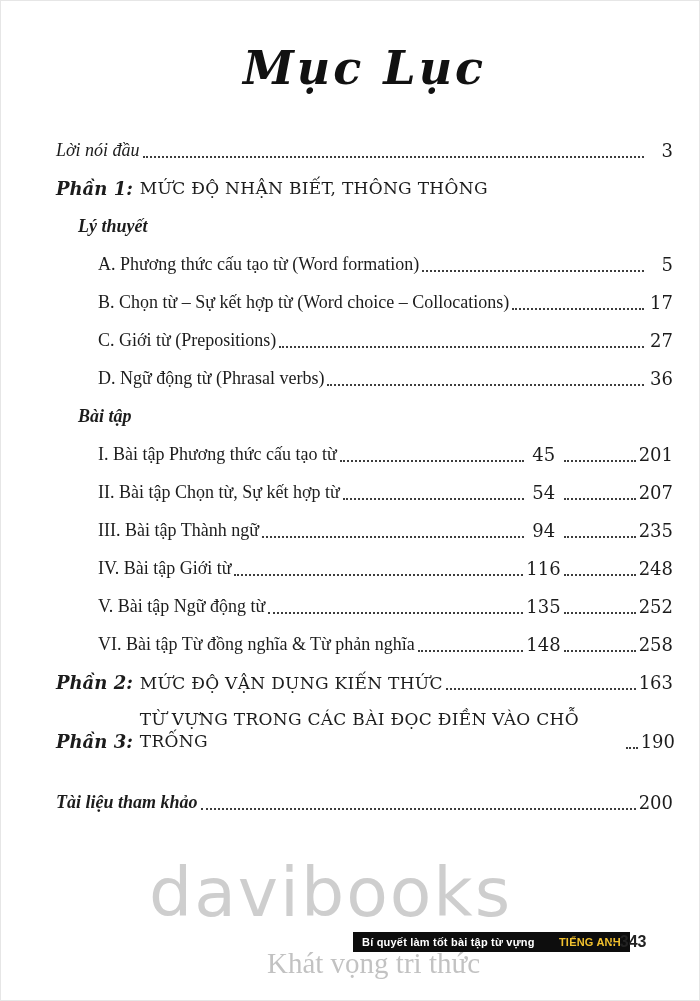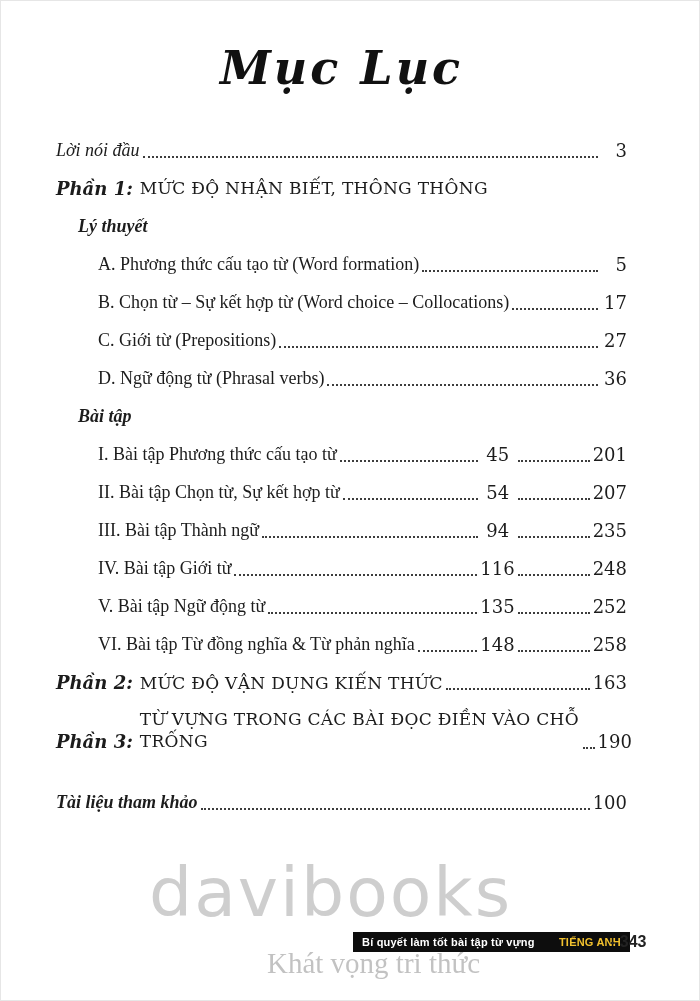--- a/index.html
+++ b/index.html
@@ -3,21 +3,21 @@
 <meta charset="utf-8">
 <style>
   html,body { margin:0; padding:0; background:#ffffff; }
   .page {
     position:relative;
     width:700px; height:1001px;
     background:#fff;
     font-family:"DejaVu Serif","Liberation Serif",serif;
     color:#1c1c1c;
     box-sizing:border-box;
-    padding:0 72px 0 55px;
+    padding:0 26px 0 55px;
     border:1px solid #e6e6e6;
     overflow:hidden;
   }
   .title {
     text-align:center;
     font-style:italic;
     font-weight:bold;
     font-size:46px;
     margin:40px 0 44px;
     letter-spacing:3px;
@@ -180,21 +180,21 @@
     <div class="row">
       <span class="prefix">Phần 3:</span>
       <span class="caps">TỪ VỰNG TRONG CÁC BÀI ĐỌC ĐIỀN VÀO CHỖ TRỐNG</span>
       <span class="dots"></span>
       <span class="pg">190</span>
     </div>
 
     <div class="row refs-gap">
       <span class="lbl i b">Tài liệu tham khảo</span>
       <span class="dots"></span>
-      <span class="pg">100</span>
+      <span class="pg">200</span>
     </div>
 
   </div>
 
   <div class="watermark">davibooks</div>
   <div class="watermark-sub">Khát vọng tri thức</div>
 
   <div class="badge">
     <span>Bí quyết làm tốt bài tập từ vựng</span>
     <span class="badge-hl">TIẾNG ANH</span>

